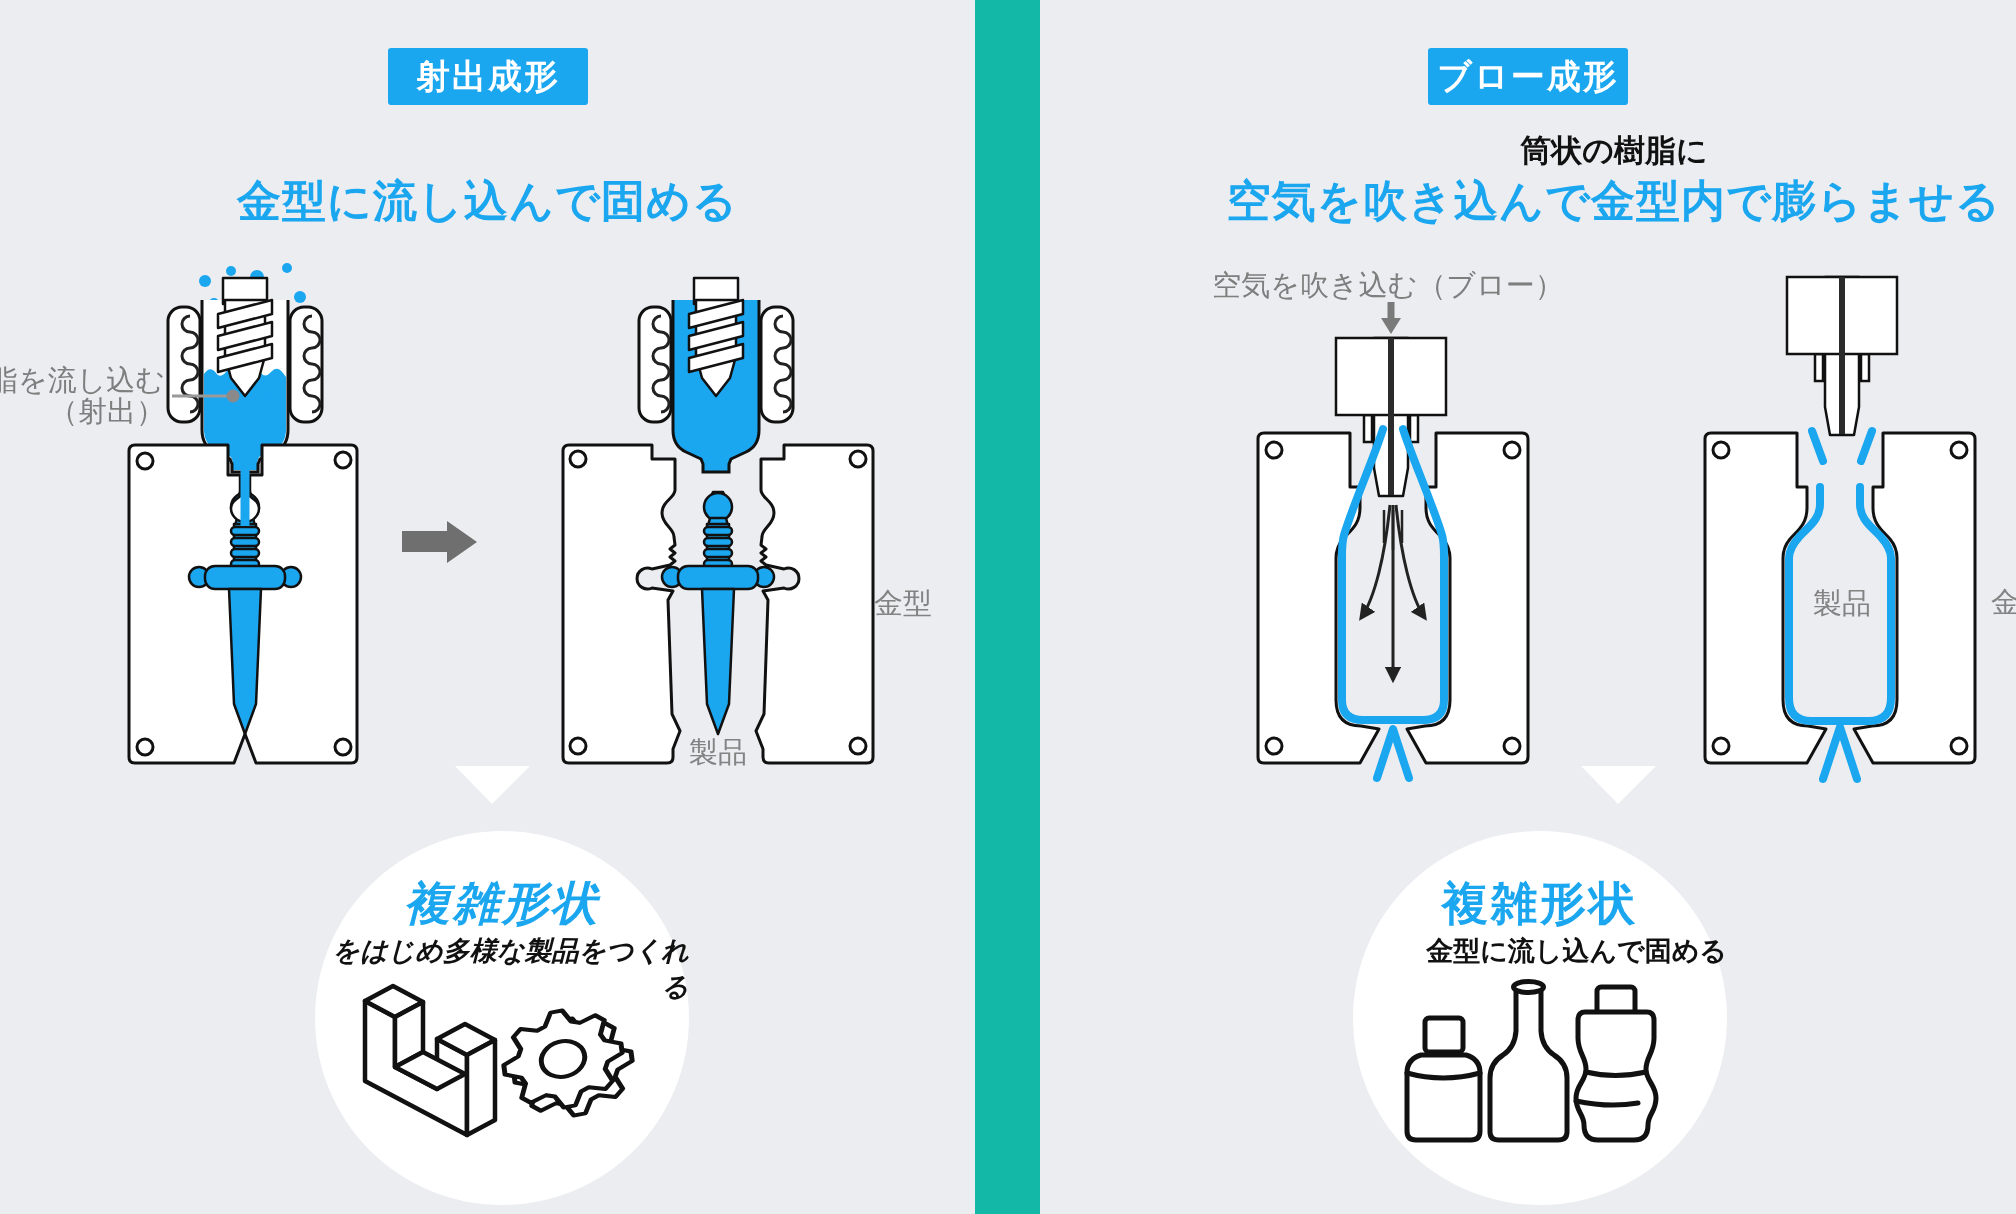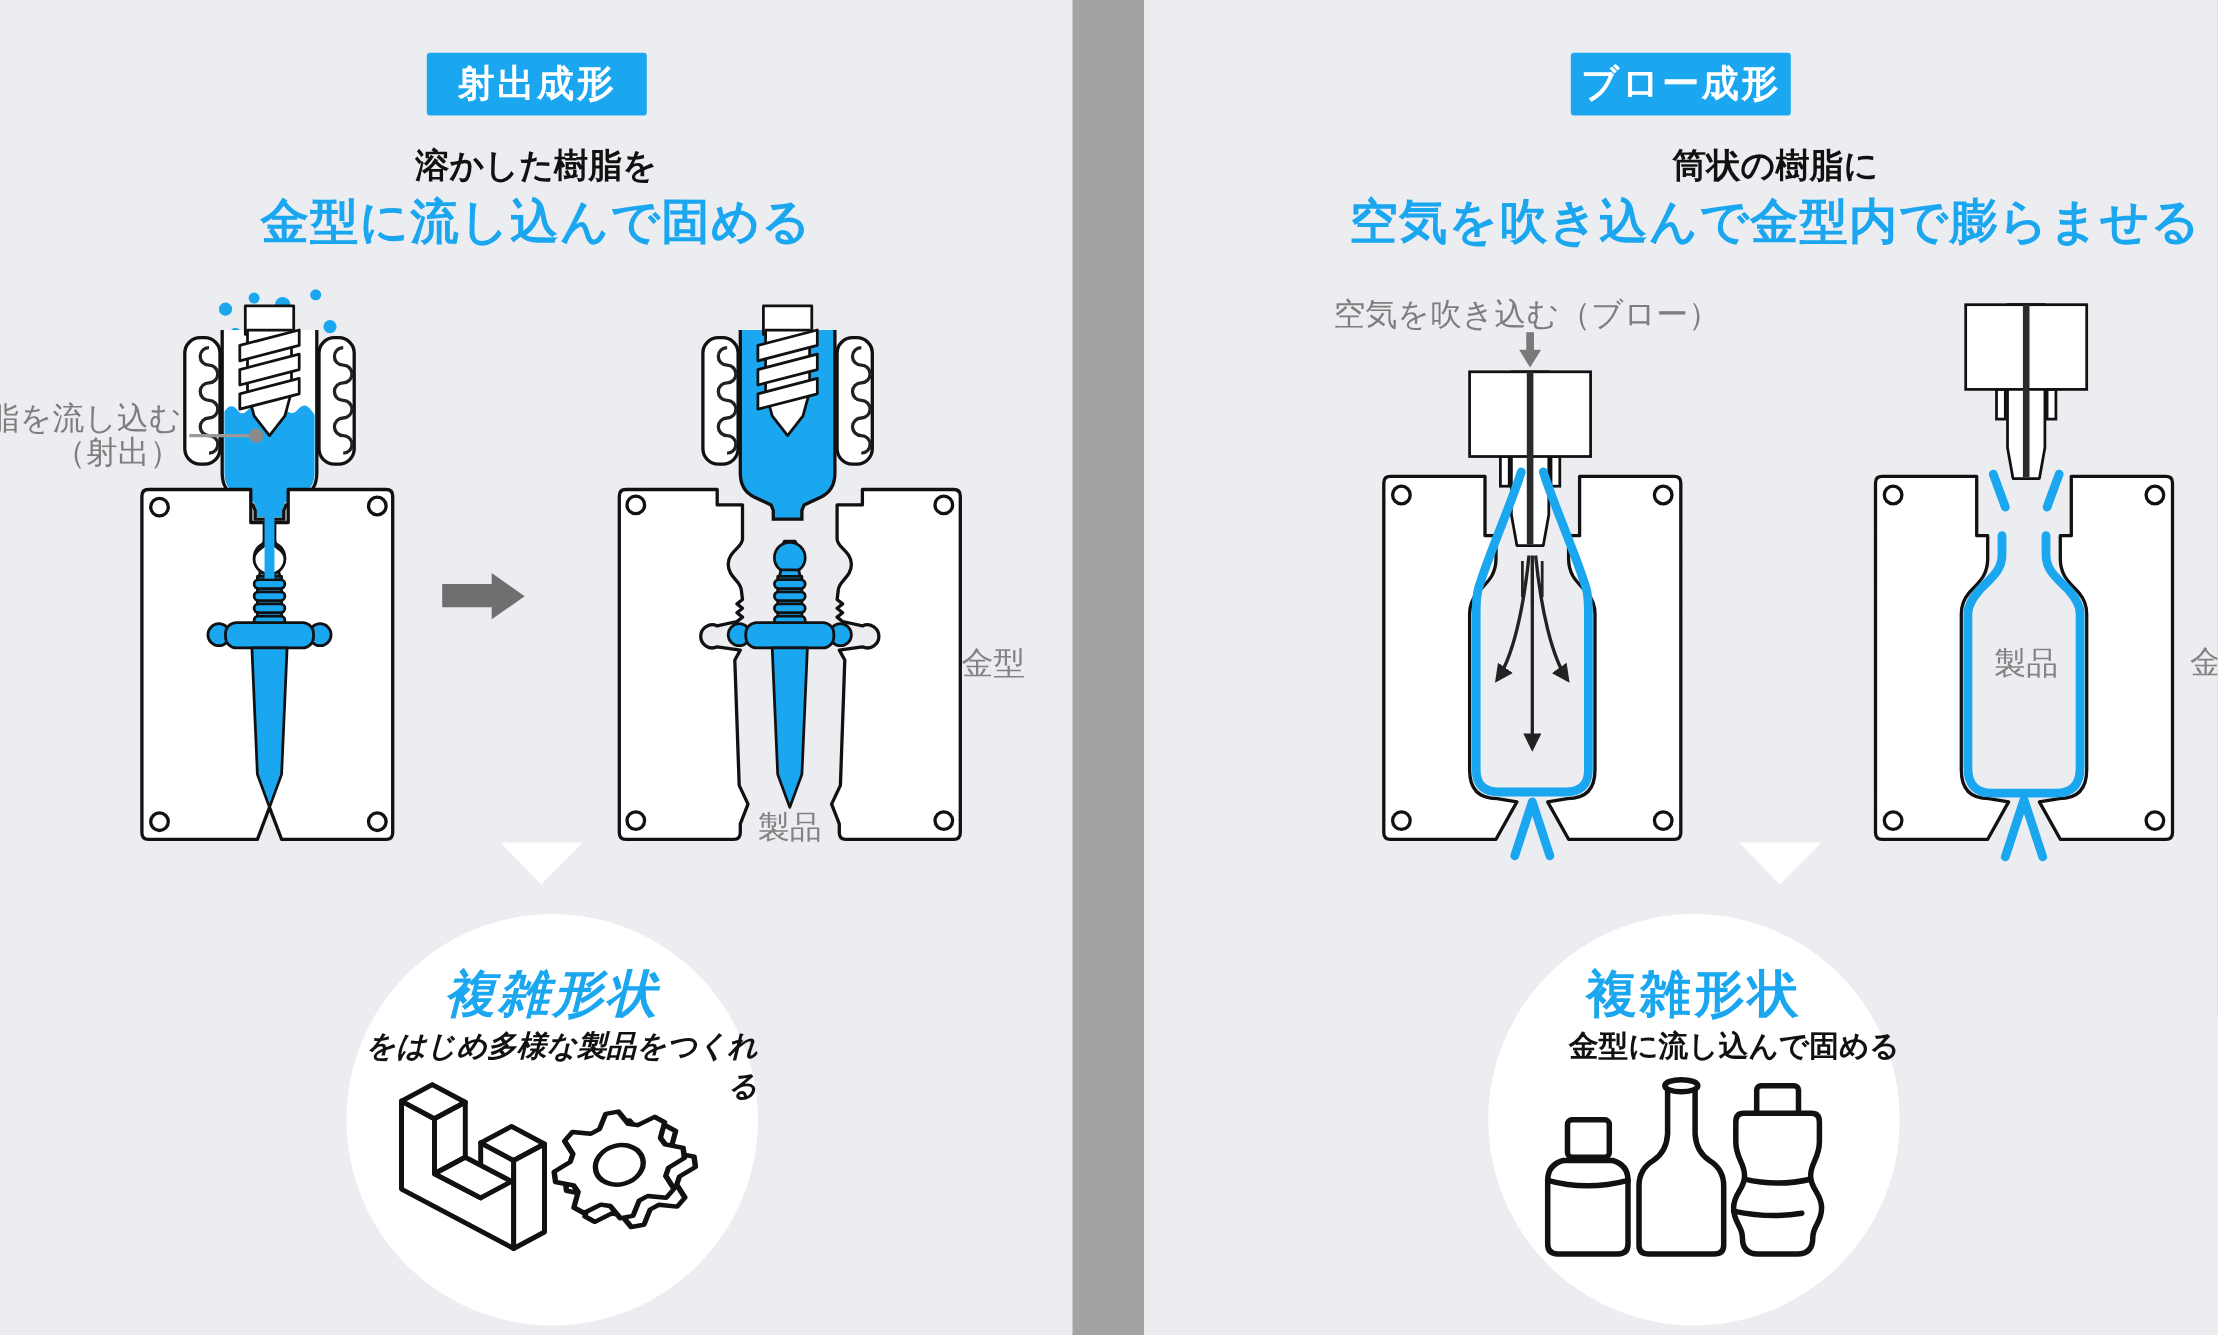--- a/index.html
+++ b/index.html
@@ -1,16 +1,16 @@
 <!DOCTYPE html>
 <html><head>
 <meta charset="utf-8">
 <style>
   html,body{margin:0;padding:0;background:#ffffff;}
-  .canvas{position:relative;width:2016px;height:1214px;background:#a3a3a3;overflow:hidden;
+  .canvas{position:relative;width:2016px;height:1214px;background:#14b8a6;overflow:hidden;
           font-family:"Liberation Sans","DejaVu Sans",sans-serif;}
   .panel{position:absolute;top:0;height:1214px;background:#ECEDF1;}
   #panel-left{left:0;width:975px;}
   #panel-right{left:1040px;width:1148px;}
   .badge{position:absolute;top:48px;left:388px;width:200px;height:57px;line-height:57px;
          background:#1BA6F0;color:#ffffff;font-size:34px;font-weight:bold;text-align:center;
          border-radius:3px;letter-spacing:2px;}
   .subtitle{position:absolute;top:130px;left:0;width:100%;text-align:center;
             font-size:31px;font-weight:bold;color:#111111;}
   .title{position:absolute;top:172px;left:0;width:100%;text-align:center;margin:0;
@@ -28,21 +28,20 @@
   .sv-label{font-size:29px;fill:#838383;}
   .sv-annot{font-size:29px;fill:#7E7E7E;}
 </style>
 </head>
 <body>
 
 <div class="canvas">
 
   <section class="panel" id="panel-left">
     <div class="badge">射出成形</div>
-    <div class="subtitle">溶かした樹脂を</div>
     <h1 class="title">金型に流し込んで固める</h1>
 
     <svg class="diagram-svg" viewBox="0 0 975 1214">
       <defs>
         <g id="band" fill="#fff" stroke="#111" stroke-width="3">
           <rect x="-16" y="0" width="32" height="115" rx="14"></rect>
           <path fill="none" stroke="#222" stroke-width="3" d="M 6,9 A 8,8 0 1,0 6,25 A 8,8 0 1,1 6,41 A 8,8 0 1,0 6,57 A 8,8 0 1,1 6,73 A 8,8 0 1,0 6,89 A 8,8 0 1,1 6,105"></path>
         </g>
         <g id="screw" fill="#fff" stroke="#111" stroke-width="2.5" stroke-linejoin="round">
           <rect x="-22" y="278" width="44" height="26"></rect>

